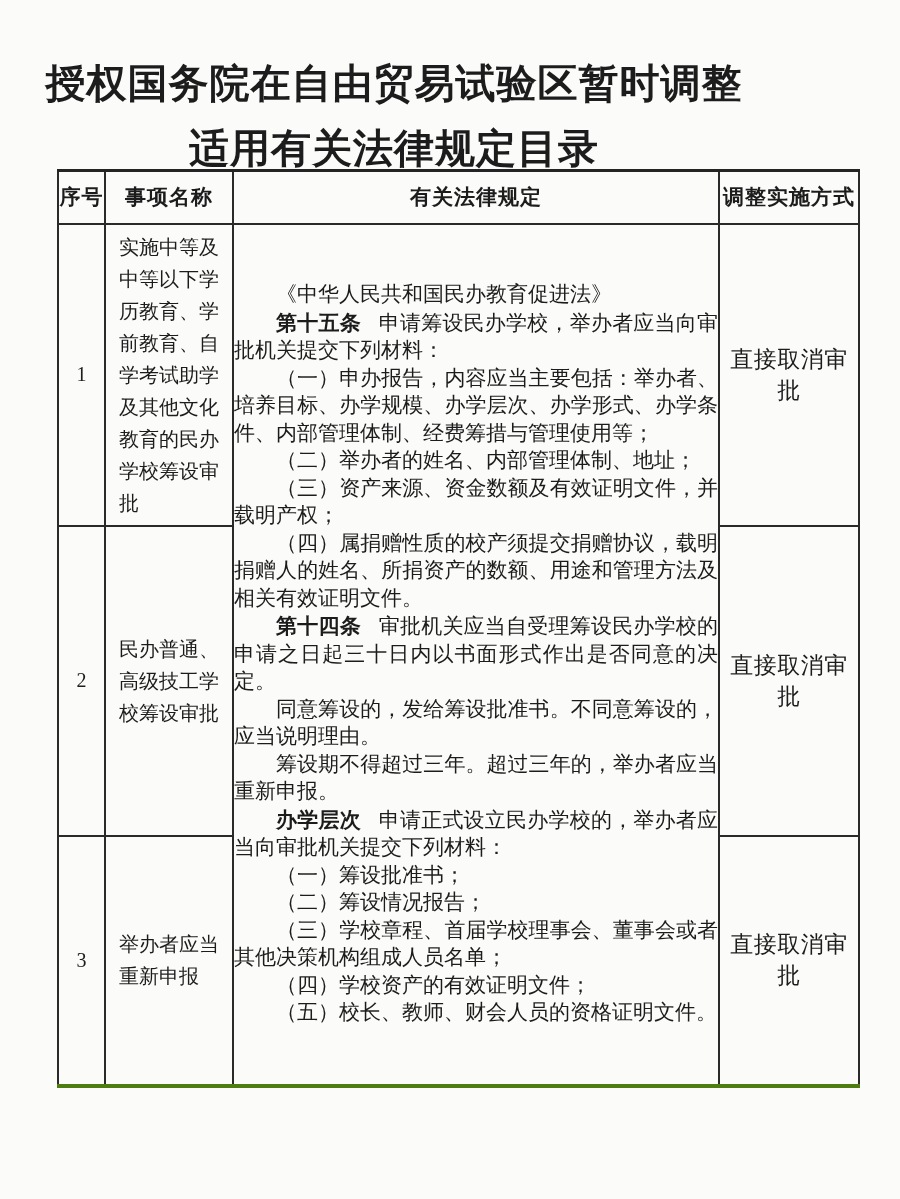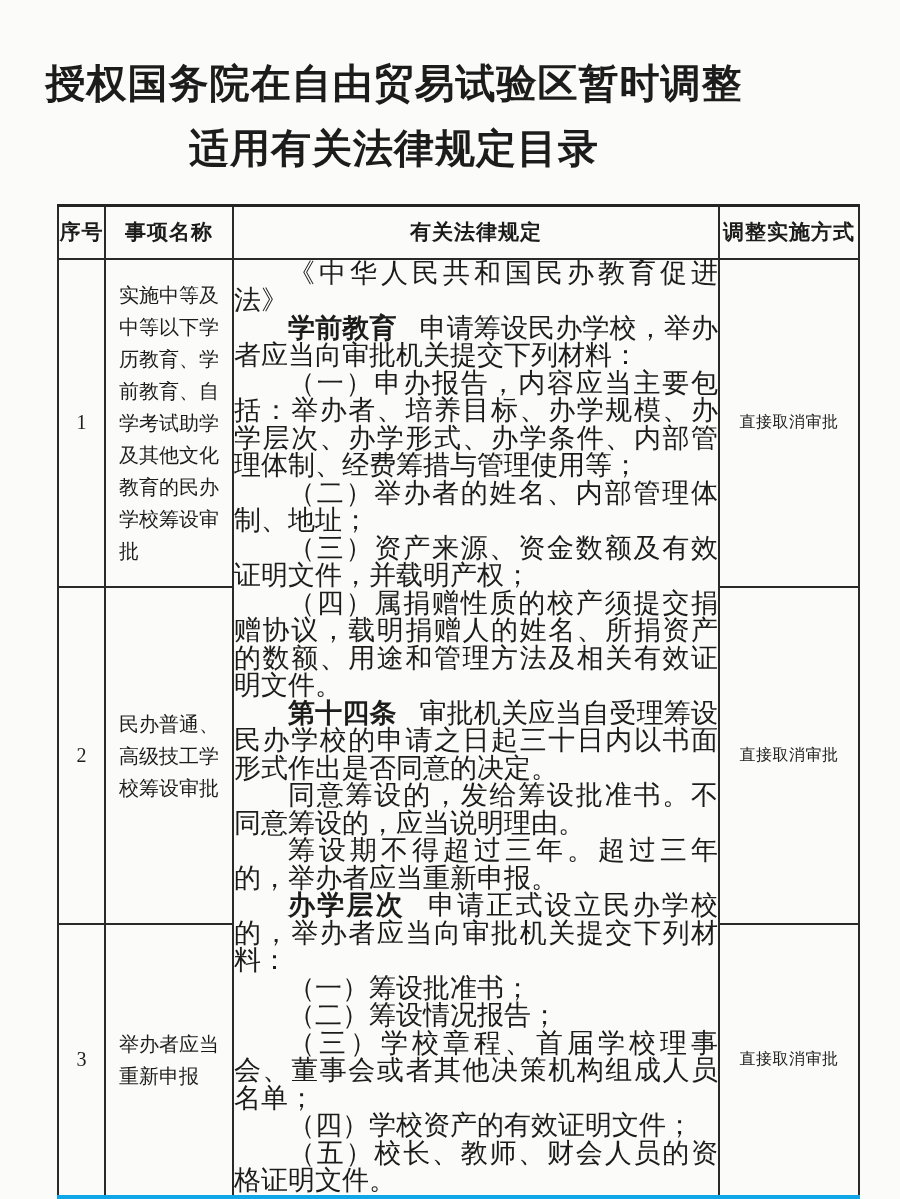--- a/index.html
+++ b/index.html
@@ -24,23 +24,22 @@
     line-height: 1;
     letter-spacing: 1px;
   }
   .title-line-1 { padding-top: 64px; }
   .title-line-2 { padding-top: 25px; }
   table.catalog {
     table-layout: fixed;
     border-collapse: collapse;
     width: 801px;
     margin-left: 57px;
-    margin-top: 35px;
     border-top: 3px solid #242424;
-    border-bottom: 4px solid #0ea5e9;
+    border-bottom: 4px solid #4d7c0f;
   }
   table.catalog th,
   table.catalog td {
     border: 2px solid #2a2a2a;
     vertical-align: middle;
     padding: 0;
   }
   thead tr { height: 53px; }
   tr.r1 { height: 302px; }
   tr.r2 { height: 310px; }
@@ -60,37 +59,37 @@
   .item-inner {
     width: 100px;
     margin: 0 auto;
     font-size: 20px;
     line-height: 32px;
     text-align: justify;
     text-justify: inter-character;
   }
   td.law { padding: 0 8px; }
   .law-body {
-    font-size: 27px;
+    font-size: 21px;
     line-height: 27.5px;
   }
   .lp {
     margin: 0;
     text-indent: 2em;
     text-align: justify;
     text-justify: inter-character;
   }
   .lp b {
     font-family: "Liberation Sans", "DejaVu Sans", sans-serif;
     font-weight: 700;
     margin-right: 0.85em;
   }
   .lp b:empty { display: none; margin: 0; }
   td.method {
-    font-size: 16px;
+    font-size: 23px;
     text-align: center;
     letter-spacing: 0.5px;
   }
 </style>
 </head>
 <body>
 
 <div class="page">
 
   <div class="doc-title">
@@ -115,21 +114,21 @@
     </thead>
     <tbody>
       <tr class="r1">
         <td class="num">1</td>
         <td class="item">
           <div class="item-inner">实施中等及中等以下学历教育、学前教育、自学考试助学及其他文化教育的民办学校筹设审批</div>
         </td>
         <td class="law" rowspan="3">
           <div class="law-body">
             <p class="lp"><span>《中华人民共和国民办教育促进法》</span></p>
-            <p class="lp"><b>学前教育</b><span>申请筹设民办学校，举办者应当向审批机关提交下列材料：</span></p>
+            <p class="lp"><b>第十五条</b><span>申请筹设民办学校，举办者应当向审批机关提交下列材料：</span></p>
             <p class="lp"><span>（一）申办报告，内容应当主要包括：举办者、培养目标、办学规模、办学层次、办学形式、办学条件、内部管理体制、经费筹措与管理使用等；</span></p>
             <p class="lp"><span>（二）举办者的姓名、内部管理体制、地址；</span></p>
             <p class="lp"><span>（三）资产来源、资金数额及有效证明文件，并载明产权；</span></p>
             <p class="lp"><span>（四）属捐赠性质的校产须提交捐赠协议，载明捐赠人的姓名、所捐资产的数额、用途和管理方法及相关有效证明文件。</span></p>
             <p class="lp"><b>第十四条</b><span>审批机关应当自受理筹设民办学校的申请之日起三十日内以书面形式作出是否同意的决定。</span></p>
             <p class="lp"><span>同意筹设的，发给筹设批准书。不同意筹设的，应当说明理由。</span></p>
             <p class="lp"><span>筹设期不得超过三年。超过三年的，举办者应当重新申报。</span></p>
             <p class="lp"><b>办学层次</b><span>申请正式设立民办学校的，举办者应当向审批机关提交下列材料：</span></p>
             <p class="lp"><span>（一）筹设批准书；</span></p>
             <p class="lp"><span>（二）筹设情况报告；</span></p>

